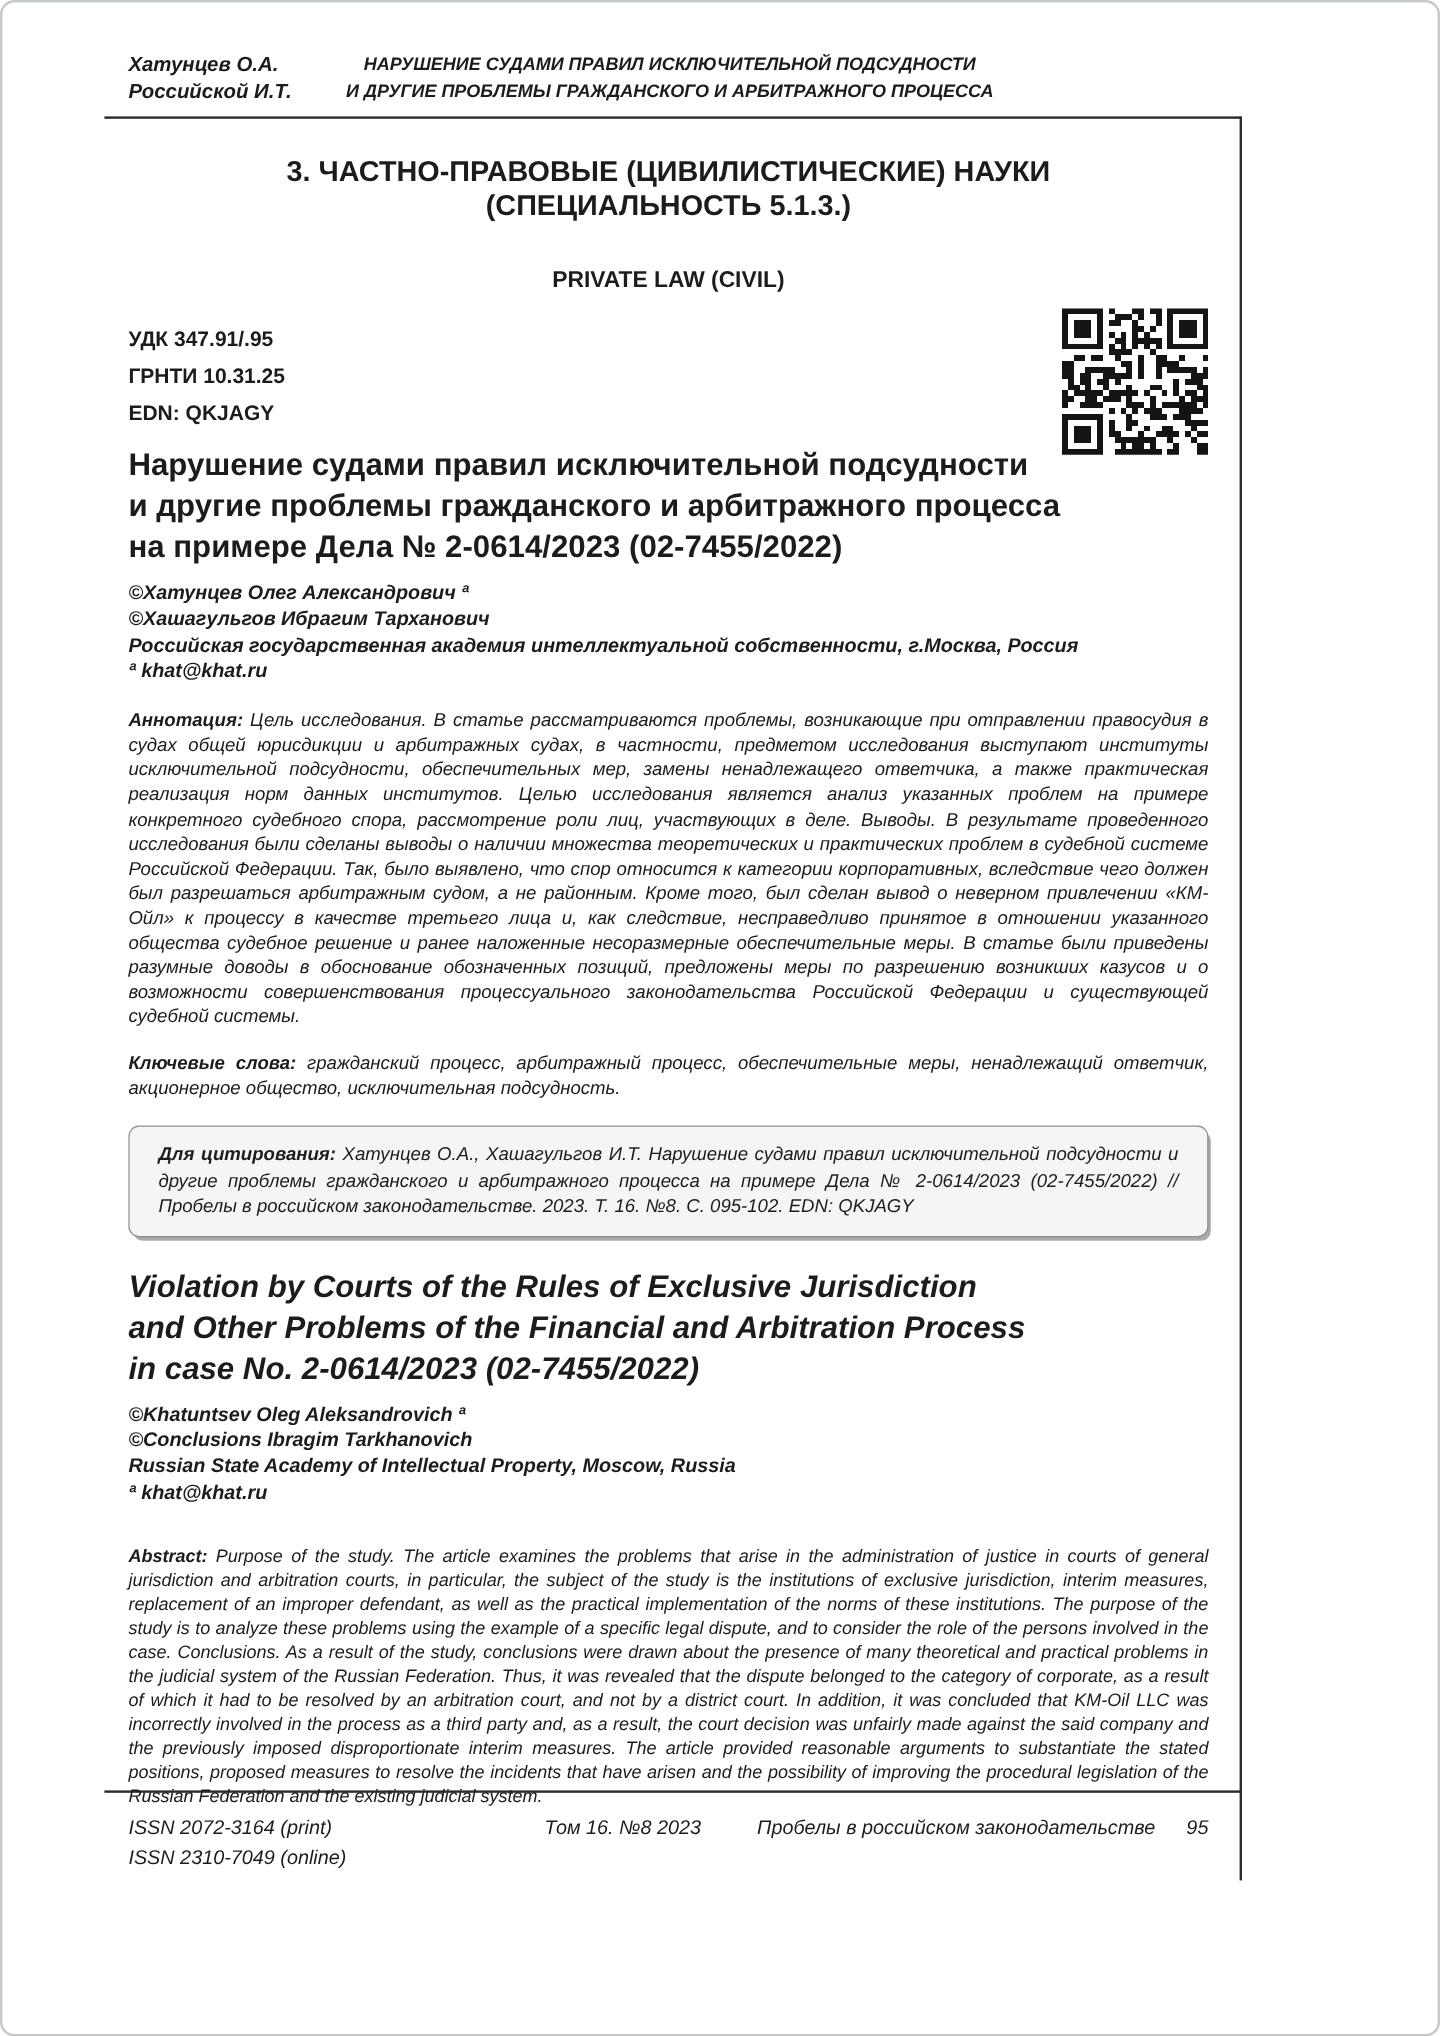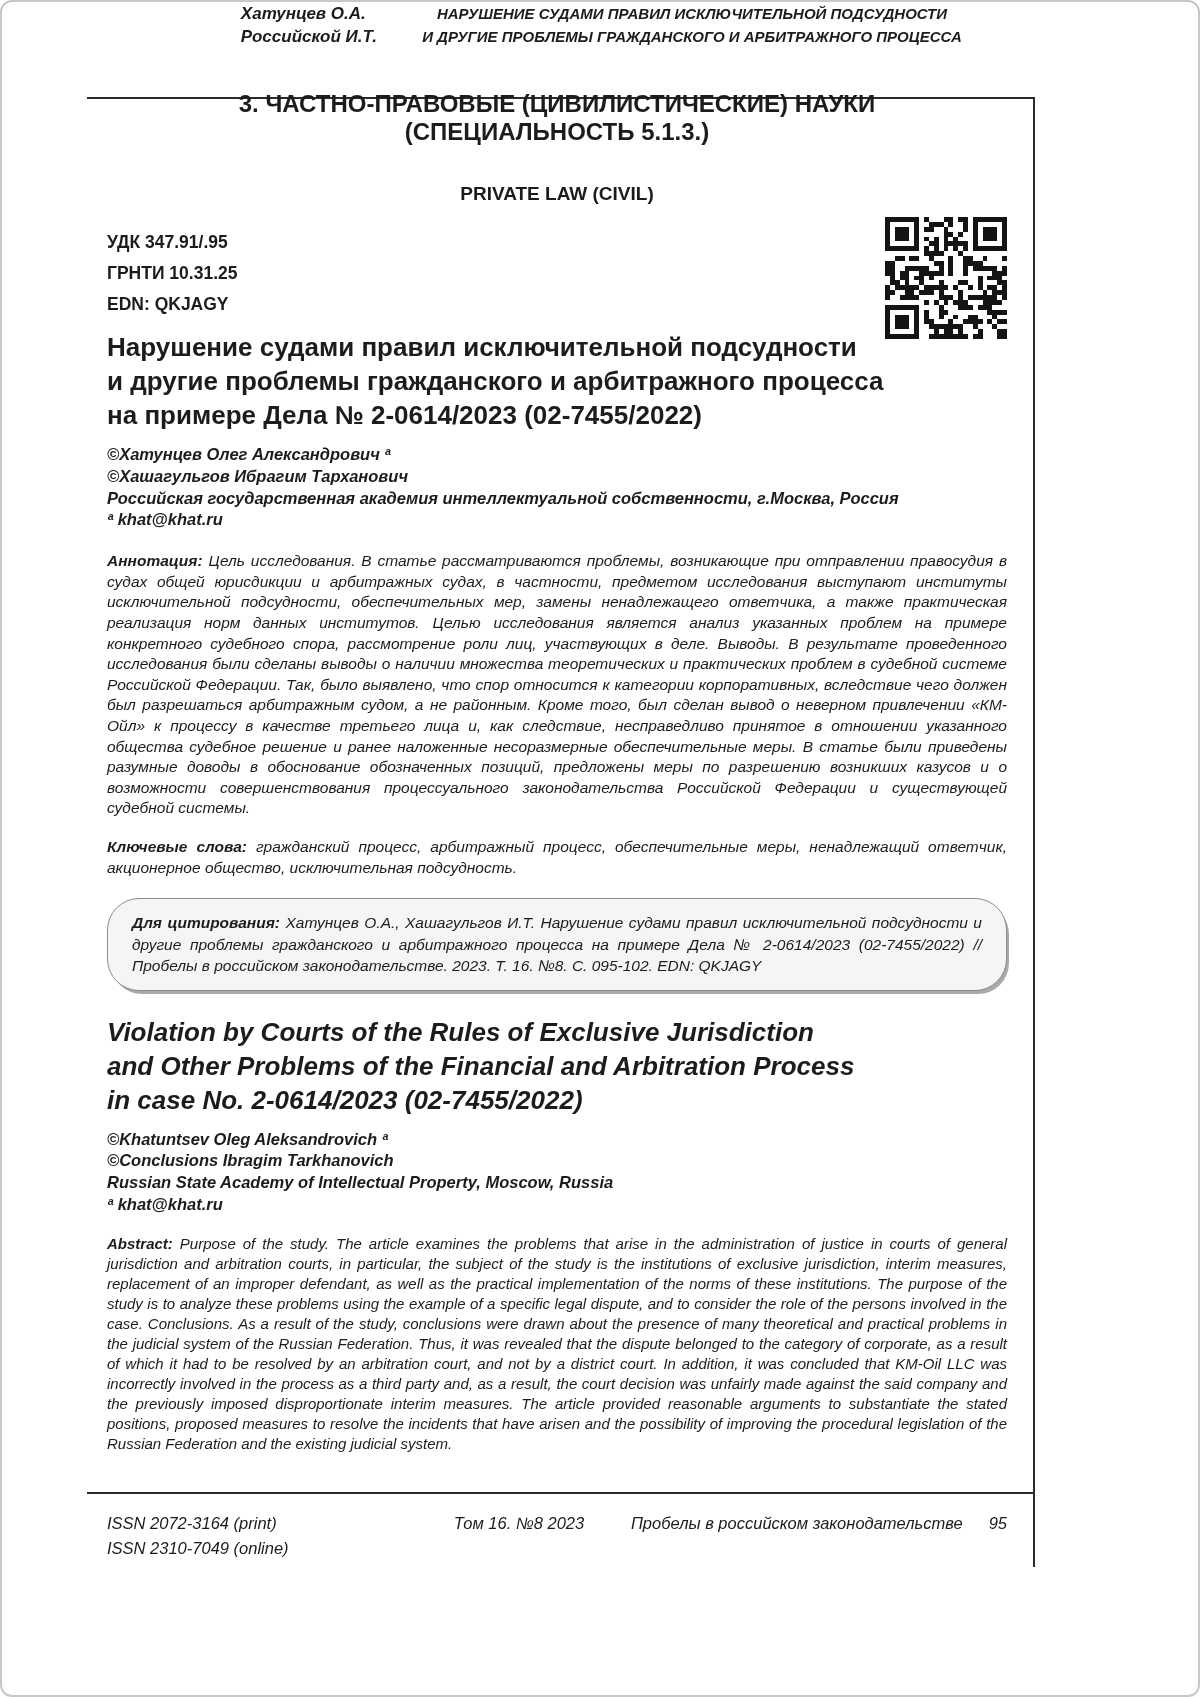--- a/index.html
+++ b/index.html
@@ -40,22 +40,23 @@
     left: 1031px;
     top: 95px;
     height: 1470px;
     width: 2px;
     background: #2b2b2b;
   }
 
   
   .header-row {
     display: flex;
-    justify-content: flex-end;
+    justify-content: flex-start;
     align-items: flex-start;
+    padding-top: 40px;
   }
   .run-authors {
     font-weight: bold;
     font-style: italic;
     font-size: 17px;
     line-height: 23px;
   }
   .run-title {
     width: 630px;
     text-align: center;
@@ -119,39 +120,39 @@
     line-height: 20.6px;
     text-align: justify;
   }
   .para .plabel { font-weight: bold; }
   .para.keywords { margin-top: 18px; }
 
   .citation-box {
     margin-top: 20px;
     background: #f5f5f4;
     border: 1.6px solid #8d8d8d;
-    border-radius: 32px;
+    border-radius: 9px;
     box-shadow: 3px 4px 0 -1px #a9a9a9;
     padding: 13px 24px;
     font-style: italic;
     font-size: 15.5px;
     line-height: 21.5px;
     text-align: justify;
   }
   .citation-box .plabel { font-weight: bold; }
 
   .article-title-en {
     margin: 24px 0 0 0;
     font-weight: bold;
     font-style: italic;
     font-size: 26px;
     line-height: 34px;
   }
   .abstract-en {
-    margin-top: 18px;
+    margin-top: 32px;
     font-size: 15px;
     line-height: 20px;
   }
 
   
   .footer-row {
     position: absolute;
     left: 105px;
     top: 1509px;
     width: 900px;

